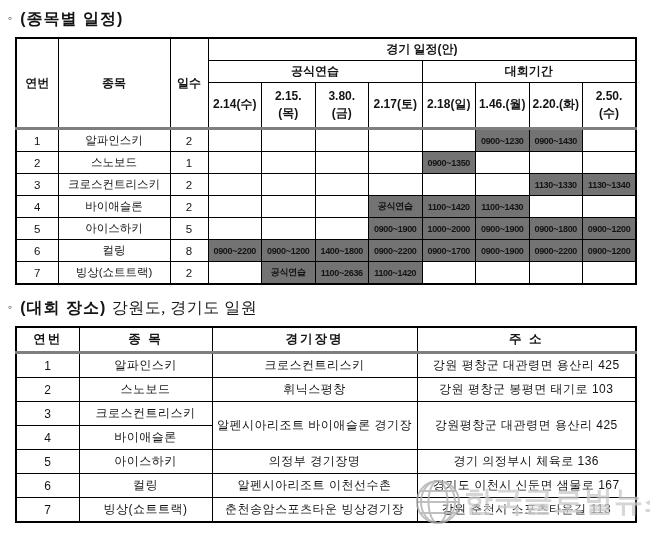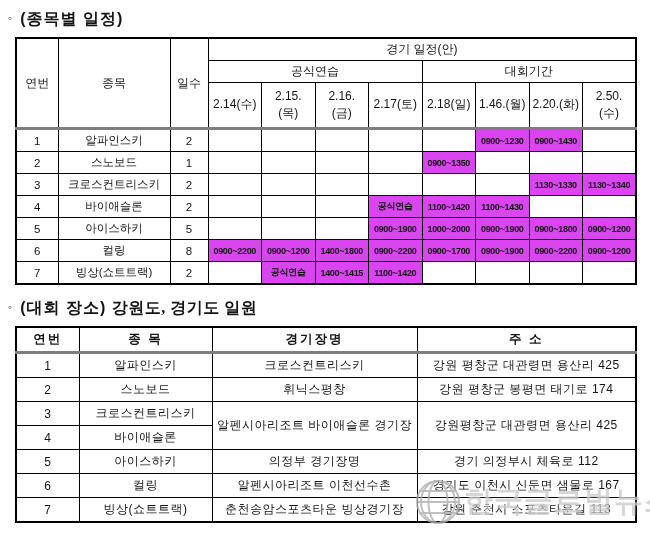--- a/index.html
+++ b/index.html
@@ -6,37 +6,37 @@
   body{
     width:650px;height:535px;position:relative;overflow:hidden;
     background:#ffffff;color:#141414;
     font-family:"Liberation Sans","DejaVu Sans",sans-serif;
   }
   .title{
     margin:9px 0 7px 8px;font-size:16px;font-weight:bold;letter-spacing:1px;
     white-space:nowrap;
   }
   .title .bullet{font-size:12px;font-weight:normal;margin-right:7px;vertical-align:2px;}
-  .title .plain{font-weight:bold;font-family:"Liberation Serif","DejaVu Serif",serif;letter-spacing:0.5px;}
+  .title .plain{font-weight:normal;font-family:"Liberation Serif","DejaVu Serif",serif;letter-spacing:0.5px;}
   table{
     border-collapse:collapse;table-layout:fixed;width:620px;margin-left:15px;
     border:2px solid #000;background:#fff;
   }
   th,td{
     border:1px solid #000;text-align:center;vertical-align:middle;
     padding:0 1px;overflow:hidden;white-space:nowrap;
   }
   
-  .t1 th{font-size:12px;font-weight:normal;}
+  .t1 th{font-size:12px;font-weight:bold;}
   .t1 thead tr.r1 th,.t1 thead tr.r2 th{height:21px;}
   .t1 thead tr.r3 th{height:44px;font-size:12px;white-space:pre-line;line-height:1.45;}
   .t1 tbody td{height:21px;font-size:11.5px;}
   .t1 tbody tr:first-child td{border-top:3px solid #7e7e7e;}
   .t1 tbody td.time{font-size:9px;font-weight:bold;letter-spacing:-0.3px;}
-  .t1 tbody td.hl{background:#d946ef;}
+  .t1 tbody td.hl{background:#737373;}
   
   .t2 th{font-size:12.5px;font-weight:bold;height:23px;letter-spacing:2px;}
   .t2 tbody td{height:23px;font-size:12px;letter-spacing:0.5px;}
   .t2 tbody tr:first-child td{border-top:3px solid #7e7e7e;}
   
   .watermark{
     position:absolute;left:413px;top:476px;display:flex;align-items:center;
     pointer-events:none;opacity:.8;z-index:5;
   }
   .watermark .wm-text{
@@ -75,21 +75,21 @@
       <th colspan="8">경기 일정(안)</th>
     </tr>
     <tr class="r2">
       <th colspan="4">공식연습</th>
       <th colspan="4">대회기간</th>
     </tr>
     <tr class="r3">
       <th>2.14(수)</th>
       <th>2.15.
 (목)</th>
-      <th>2.16.
+      <th>3.80.
 (금)</th>
       <th>2.17(토)</th>
       <th>2.18(일)</th>
       <th>1.46.(월)</th>
       <th>2.20.(화)</th>
       <th>2.50.
 (수)</th>
     </tr>
   </thead>
   <tbody id="schedule-body">
@@ -170,21 +170,21 @@
         <td class="time hl">0900~1900</td>
         <td class="time hl">0900~2200</td>
         <td class="time hl">0900~1200</td>
       </tr>
       <tr>
         <td>7</td>
         <td>빙상(쇼트트랙)</td>
         <td>2</td>
         <td class="time"></td>
         <td class="time hl">공식연습</td>
-        <td class="time hl">1400~1415</td>
+        <td class="time hl">1100~2636</td>
         <td class="time hl">1100~1420</td>
         <td class="time"></td>
         <td class="time"></td>
         <td class="time"></td>
         <td class="time"></td>
       </tr>
     </tbody>
 </table>
 
 <div class="title" style="margin-top:13px">
@@ -211,37 +211,37 @@
       <tr>
         <td>1</td>
         <td>알파인스키</td>
         <td>크로스컨트리스키</td>
         <td>강원 평창군 대관령면 용산리 425</td>
       </tr>
       <tr>
         <td>2</td>
         <td>스노보드</td>
         <td>휘닉스평창</td>
-        <td>강원 평창군 봉평면 태기로 174</td>
+        <td>강원 평창군 봉평면 태기로 103</td>
       </tr>
       <tr>
         <td>3</td>
         <td>크로스컨트리스키</td>
         <td rowspan="2">알펜시아리조트 바이애슬론 경기장</td>
         <td rowspan="2">강원평창군 대관령면 용산리 425</td>
       </tr>
       <tr>
         <td>4</td>
         <td>바이애슬론</td>
       </tr>
       <tr>
         <td>5</td>
         <td>아이스하키</td>
         <td>의정부 경기장명</td>
-        <td>경기 의정부시 체육로 112</td>
+        <td>경기 의정부시 체육로 136</td>
       </tr>
       <tr>
         <td>6</td>
         <td>컬링</td>
         <td>알펜시아리조트 이천선수촌</td>
         <td>경기도 이천시 신둔면 샘물로 167</td>
       </tr>
       <tr>
         <td>7</td>
         <td>빙상(쇼트트랙)</td>

